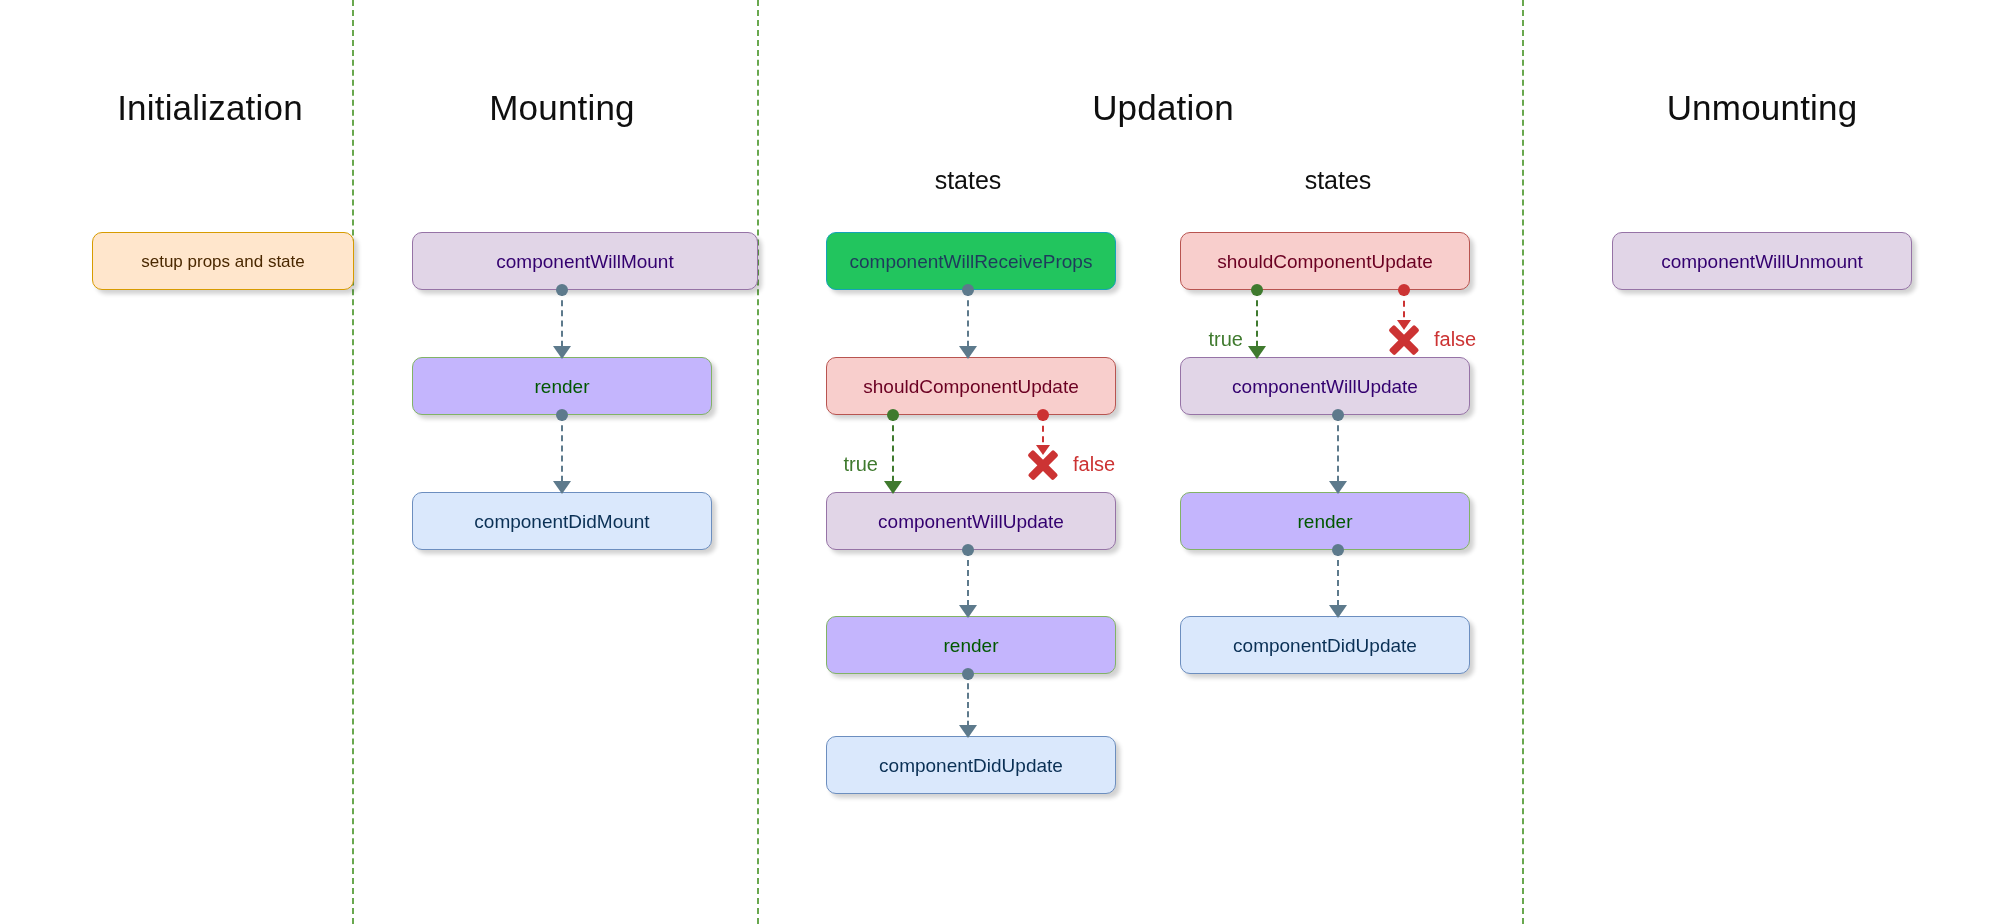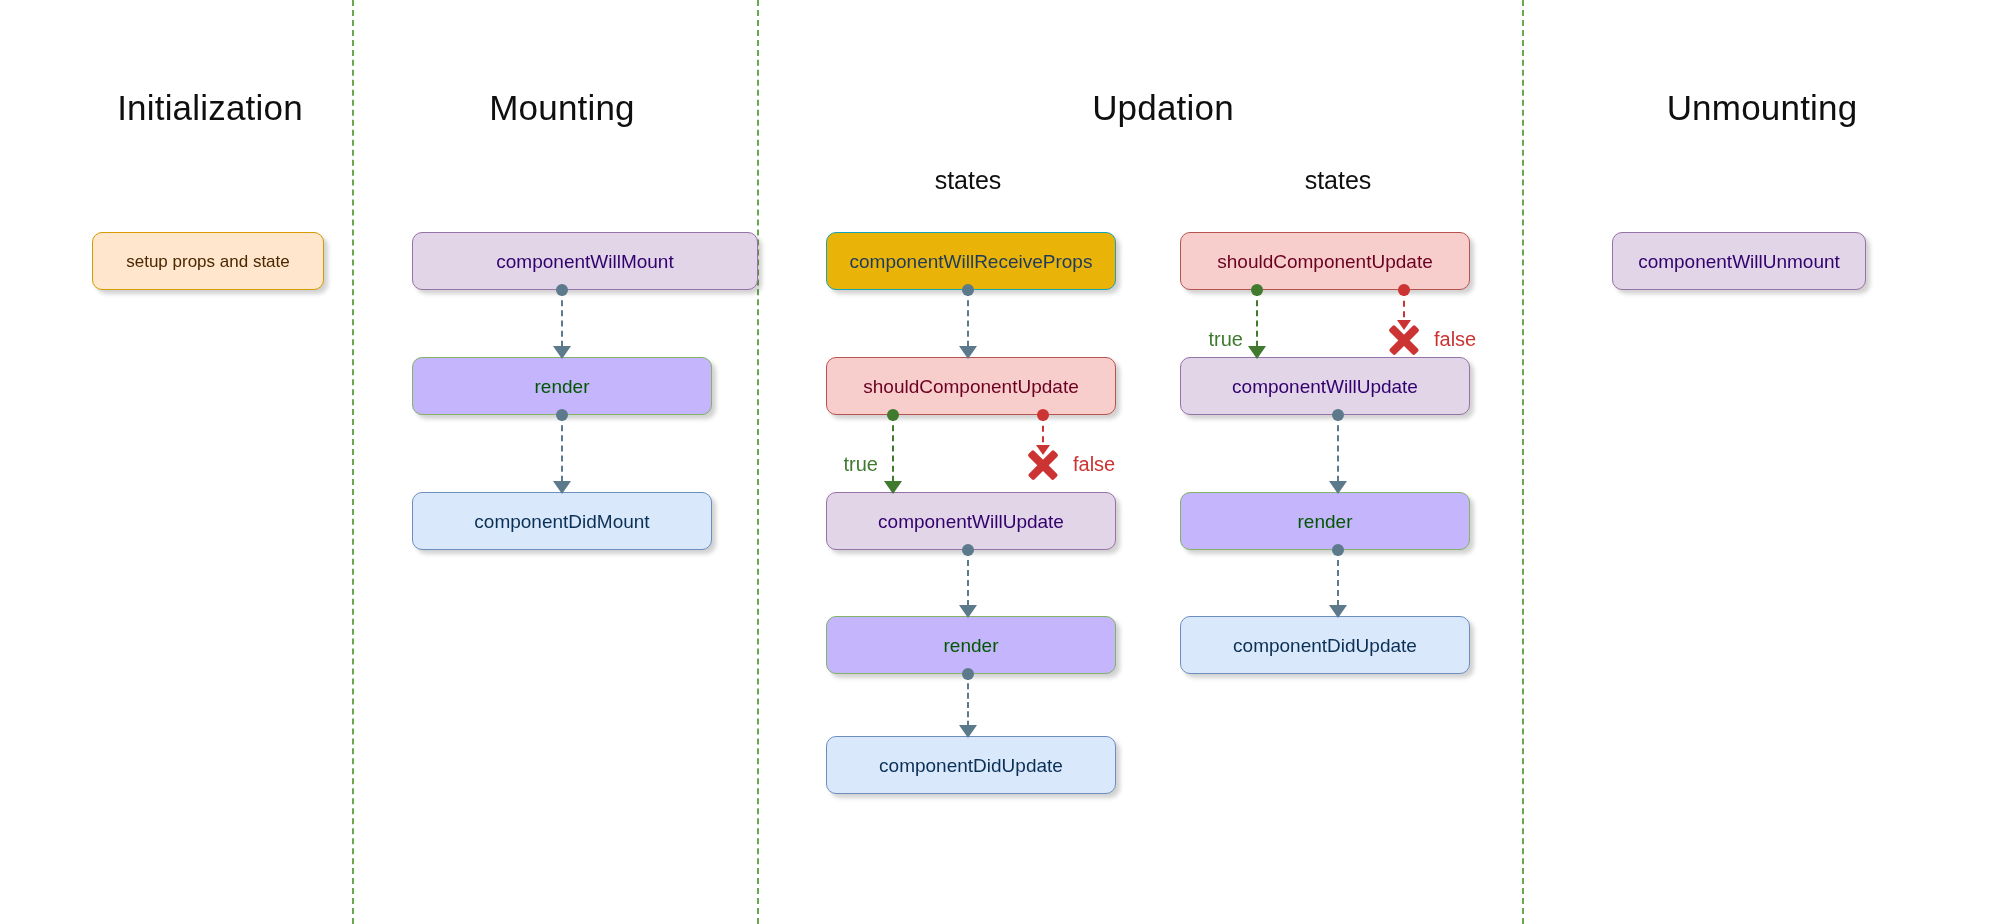--- a/index.html
+++ b/index.html
@@ -46,21 +46,21 @@
     border:1.6px solid #888;
     display:flex;align-items:center;justify-content:center;
     font-size:19px;
     line-height:1;
     white-space:nowrap;
     box-shadow:4px 4px 4px rgba(0,0,0,.18);
   }
   .node.purple{background:#e1d5e7;border-color:#9673a6;color:#33006f;}
   .node.green {background:#c4b5fd;border-color:#82b366;color:#005700;}
   .node.blue  {background:#dae8fc;border-color:#6c8ebf;color:#0a3055;}
-  .node.cyan  {background:#eab308;border-color:#14a3b8;color:#1f3b5c;}
+  .node.cyan  {background:#22c55e;border-color:#14a3b8;color:#1f3b5c;}
   .node.red   {background:#f8cecc;border-color:#b85450;color:#6b0022;}
   .node.orange{background:#ffe6cc;border-color:#d79b00;color:#4a2800;font-size:17px;}
 
   
   .conn{position:absolute;}
   .conn .line{
     position:absolute;left:50%;top:0;
     width:0;height:100%;
     border-left:2.5px dashed #5d7a8c;
     transform:translateX(-50%);
@@ -111,39 +111,39 @@
   .xmark span:last-child{transform:translate(-50%,-50%) rotate(-45deg);}
 </style>
 </head>
 <body>
 
 <div id="stage">
     <div class="divider" style="left: 352px;"></div>
     <div class="divider" style="left: 757px;"></div>
     <div class="divider" style="left: 1522px;"></div>
     <div class="phase-title" style="left: 210px; top: 88px;">Initialization</div>
-    <div class="node orange" title="setup props and state" style="left: 92px; top: 232px; width: 232px;">setup props and state</div>
+    <div class="node orange" title="setup props and state" style="left: 92px; top: 232px; width: 262px;">setup props and state</div>
     <div class="phase-title" style="left: 562px; top: 88px;">Mounting</div>
     <div class="node purple" title="componentWillMount" style="left: 412px; top: 232px; width: 346px;">componentWillMount</div>
     <div class="node green" title="render" style="left: 412px; top: 357px; width: 300px;">render</div>
     <div class="node blue" title="componentDidMount" style="left: 412px; top: 492px; width: 300px;">componentDidMount</div>
     <div class="phase-title" style="left: 1163px; top: 88px;">Updation</div>
     <div class="sub-title" style="left: 968px; top: 166px;">states</div>
     <div class="sub-title" style="left: 1338px; top: 166px;">states</div>
     <div class="node cyan" title="componentWillReceiveProps" style="left: 826px; top: 232px; width: 290px;">componentWillReceiveProps</div>
     <div class="node red" title="shouldComponentUpdate" style="left: 826px; top: 357px; width: 290px;">shouldComponentUpdate</div>
     <div class="node purple" title="componentWillUpdate" style="left: 826px; top: 492px; width: 290px;">componentWillUpdate</div>
     <div class="node green" title="render" style="left: 826px; top: 616px; width: 290px;">render</div>
     <div class="node blue" title="componentDidUpdate" style="left: 826px; top: 736px; width: 290px;">componentDidUpdate</div>
     <div class="node red" title="shouldComponentUpdate" style="left: 1180px; top: 232px; width: 290px;">shouldComponentUpdate</div>
     <div class="node purple" title="componentWillUpdate" style="left: 1180px; top: 357px; width: 290px;">componentWillUpdate</div>
     <div class="node green" title="render" style="left: 1180px; top: 492px; width: 290px;">render</div>
     <div class="node blue" title="componentDidUpdate" style="left: 1180px; top: 616px; width: 290px;">componentDidUpdate</div>
     <div class="phase-title" style="left: 1762px; top: 88px;">Unmounting</div>
-    <div class="node purple" title="componentWillUnmount" style="left: 1612px; top: 232px; width: 254px;">componentWillUnmount</div>
+    <div class="node purple" title="componentWillUnmount" style="left: 1612px; top: 232px; width: 300px;">componentWillUnmount</div>
     <div class="conn" style="left: 542px; top: 290px; width: 40px; height: 67px;">
       <div class="line"></div>
       <div class="dot"></div>
       <div class="arrow"></div>
     </div>
     <div class="conn" style="left: 542px; top: 415px; width: 40px; height: 77px;">
       <div class="line"></div>
       <div class="dot"></div>
       <div class="arrow"></div>
     </div>

